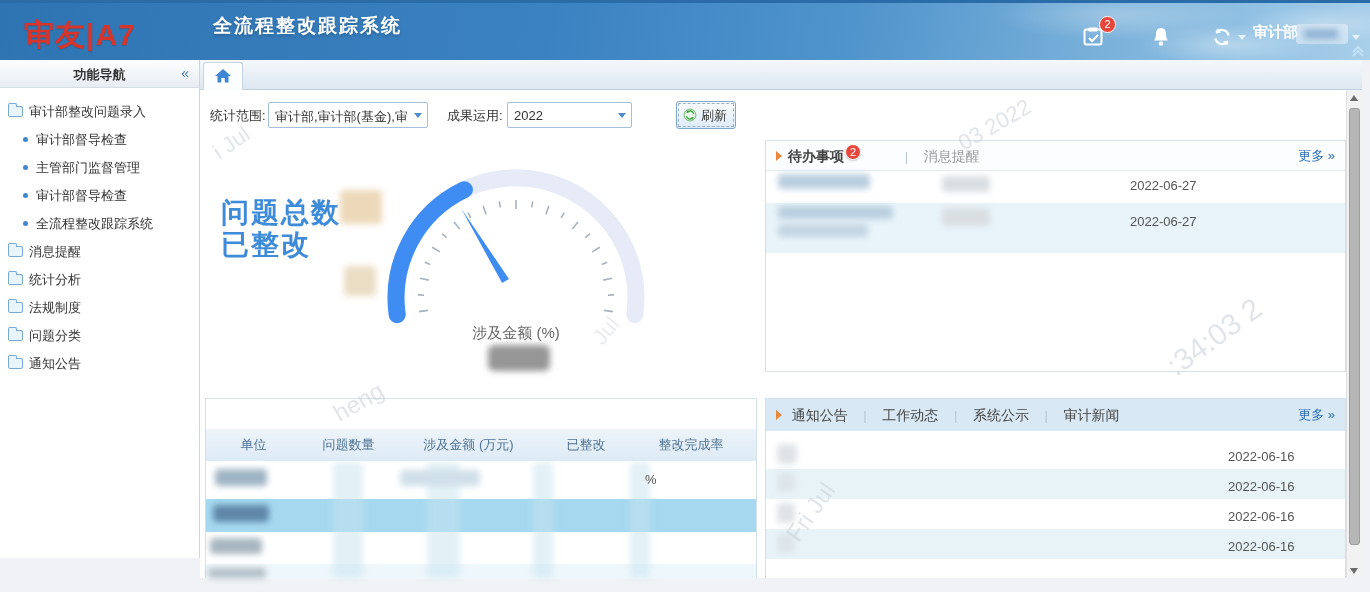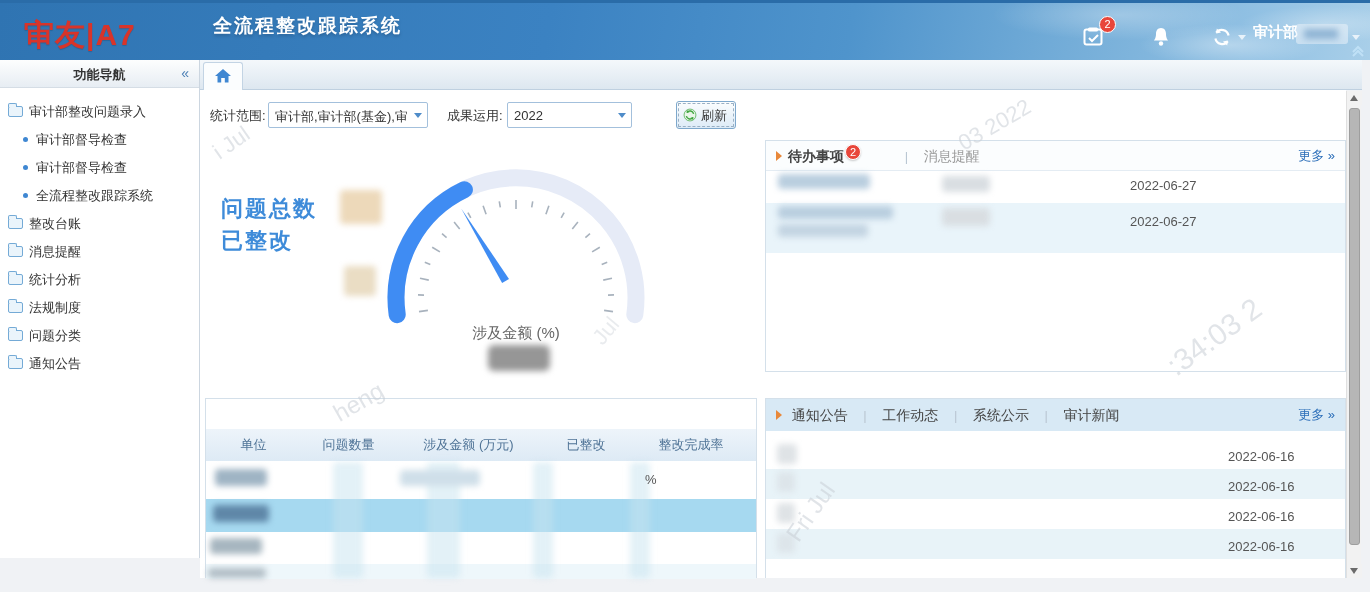--- a/index.html
+++ b/index.html
@@ -51,21 +51,21 @@
 
   
   .flabel { position:absolute; color:#333; }
   .select { position:absolute; height:26px; background:#fff; border:1px solid #a3c0dc; border-radius:2px; cursor:pointer; }
   .select .txt { position:absolute; left:6px; top:5px; right:20px; white-space:nowrap; overflow:hidden; color:#333; }
   .select .chev { position:absolute; right:5px; top:10px; width:0; height:0; border-left:4px solid transparent; border-right:4px solid transparent; border-top:5px solid #4f8cc9; }
   .refresh-btn { position:absolute; height:28px; border:1px solid #7ea8cc; border-radius:3px;
     background:linear-gradient(#fbfdfe,#ddebf7); cursor:pointer; padding:5px 8px 0 24px; outline:1px dashed #9ab0c4; outline-offset:-3px; color:#333; }
 
   
-  .stat-label { position:absolute; font-size:22px; font-weight:bold; color:#3e8bd9; letter-spacing:2px; }
+  .stat-label { position:absolute; font-size:28px; font-weight:bold; color:#3e8bd9; letter-spacing:2px; }
   .gauge-sub { position:absolute; left:416px; top:324px; width:200px; text-align:center; color:#666; font-size:15px; }
 
   
   .panel { position:absolute; background:#fff; border:1px solid #d4e0ea; }
   .p-hd { position:relative; height:30px; line-height:30px; }
   .tri { display:inline-block; width:0; height:0; border-top:5px solid transparent; border-bottom:5px solid transparent; border-left:6px solid #e8883a; margin:0 6px 0 10px; }
   .p-title { font-weight:bold; color:#444; font-size:14px; }
   .p-tab { color:#444; font-size:14px; cursor:pointer; }
   .p-sep { color:#b9c6d2; margin:0 12px; }
   .p-dim { color:#999; font-size:14px; cursor:pointer; }
@@ -146,23 +146,23 @@
   </span>
 
   <div class="sidebar">
     <div class="sidebar-hd">
       <span class="t">功能导航</span>
       <span class="col">«</span>
     </div>
     <div class="nav">
       <div class="nav-item"><span class="folder-ico"></span><span class="lbl">审计部整改问题录入</span></div>
       <div class="nav-item"><span class="bullet-ico"></span><span class="lbl">审计部督导检查</span></div>
+      <div class="nav-item"><span class="bullet-ico"></span><span class="lbl">主管部门监督管理</span></div>
       <div class="nav-item"><span class="bullet-ico"></span><span class="lbl">审计部督导检查</span></div>
       <div class="nav-item"><span class="bullet-ico"></span><span class="lbl">全流程整改跟踪系统</span></div>
-      <div class="nav-item"><span class="folder-ico"></span><span class="lbl">整改台账</span></div>
       <div class="nav-item"><span class="folder-ico"></span><span class="lbl">消息提醒</span></div>
       <div class="nav-item"><span class="folder-ico"></span><span class="lbl">统计分析</span></div>
       <div class="nav-item"><span class="folder-ico"></span><span class="lbl">法规制度</span></div>
       <div class="nav-item"><span class="folder-ico"></span><span class="lbl">问题分类</span></div>
       <div class="nav-item"><span class="folder-ico"></span><span class="lbl">通知公告</span></div>
     </div>
   </div>
 
   <div class="tabbar">
     <div class="home-tab">

